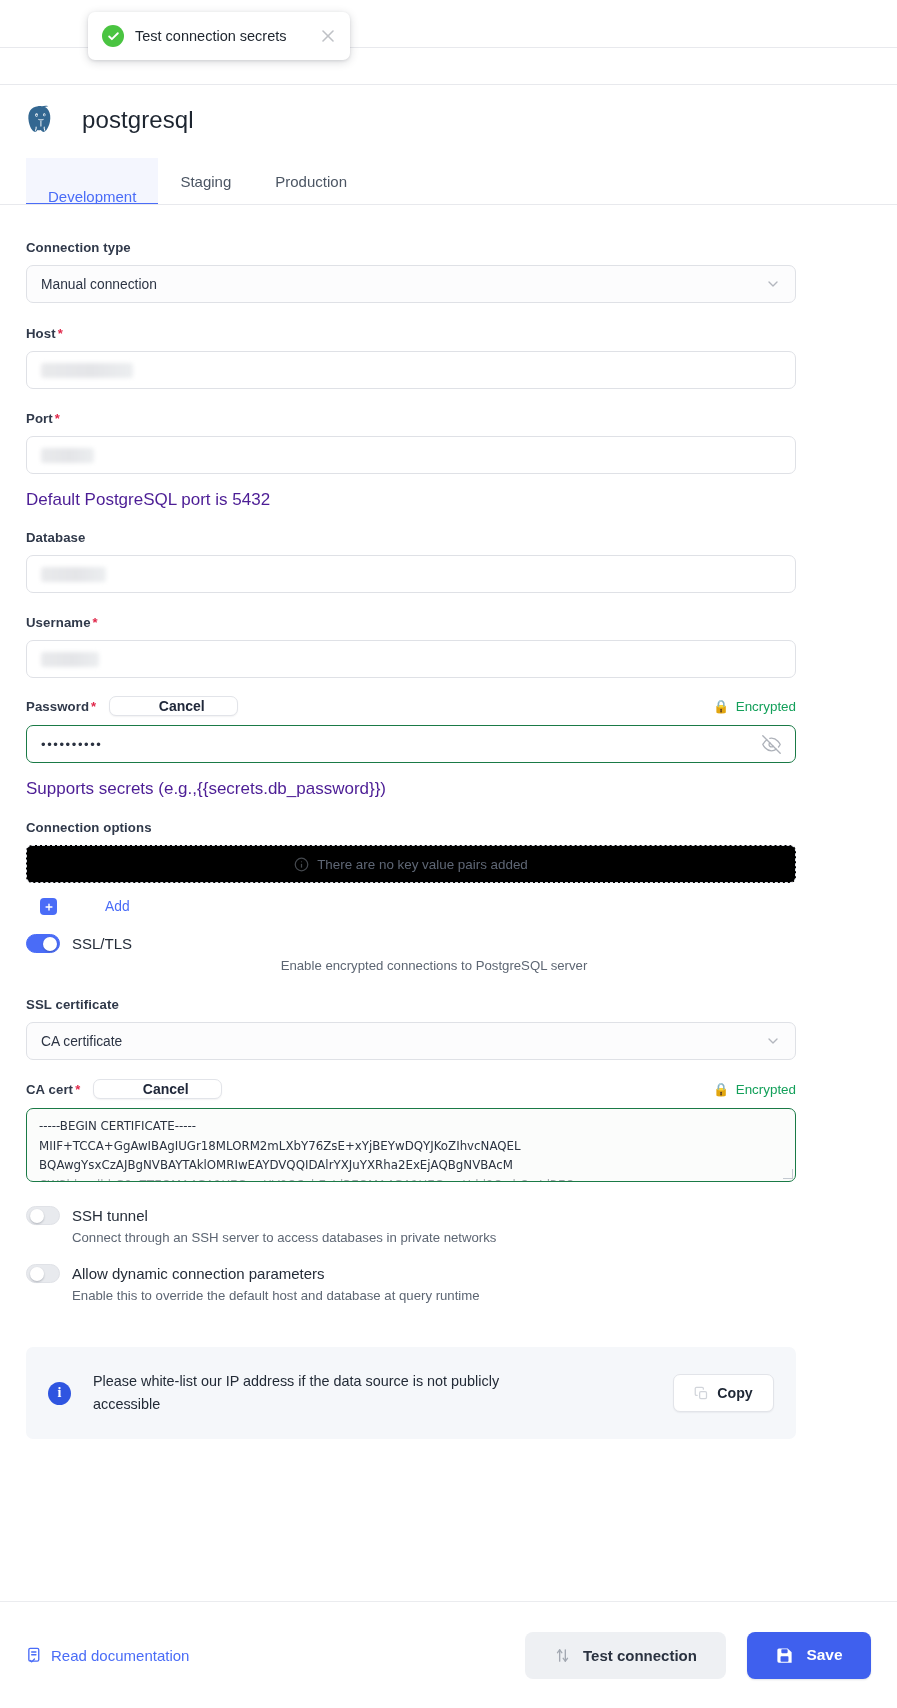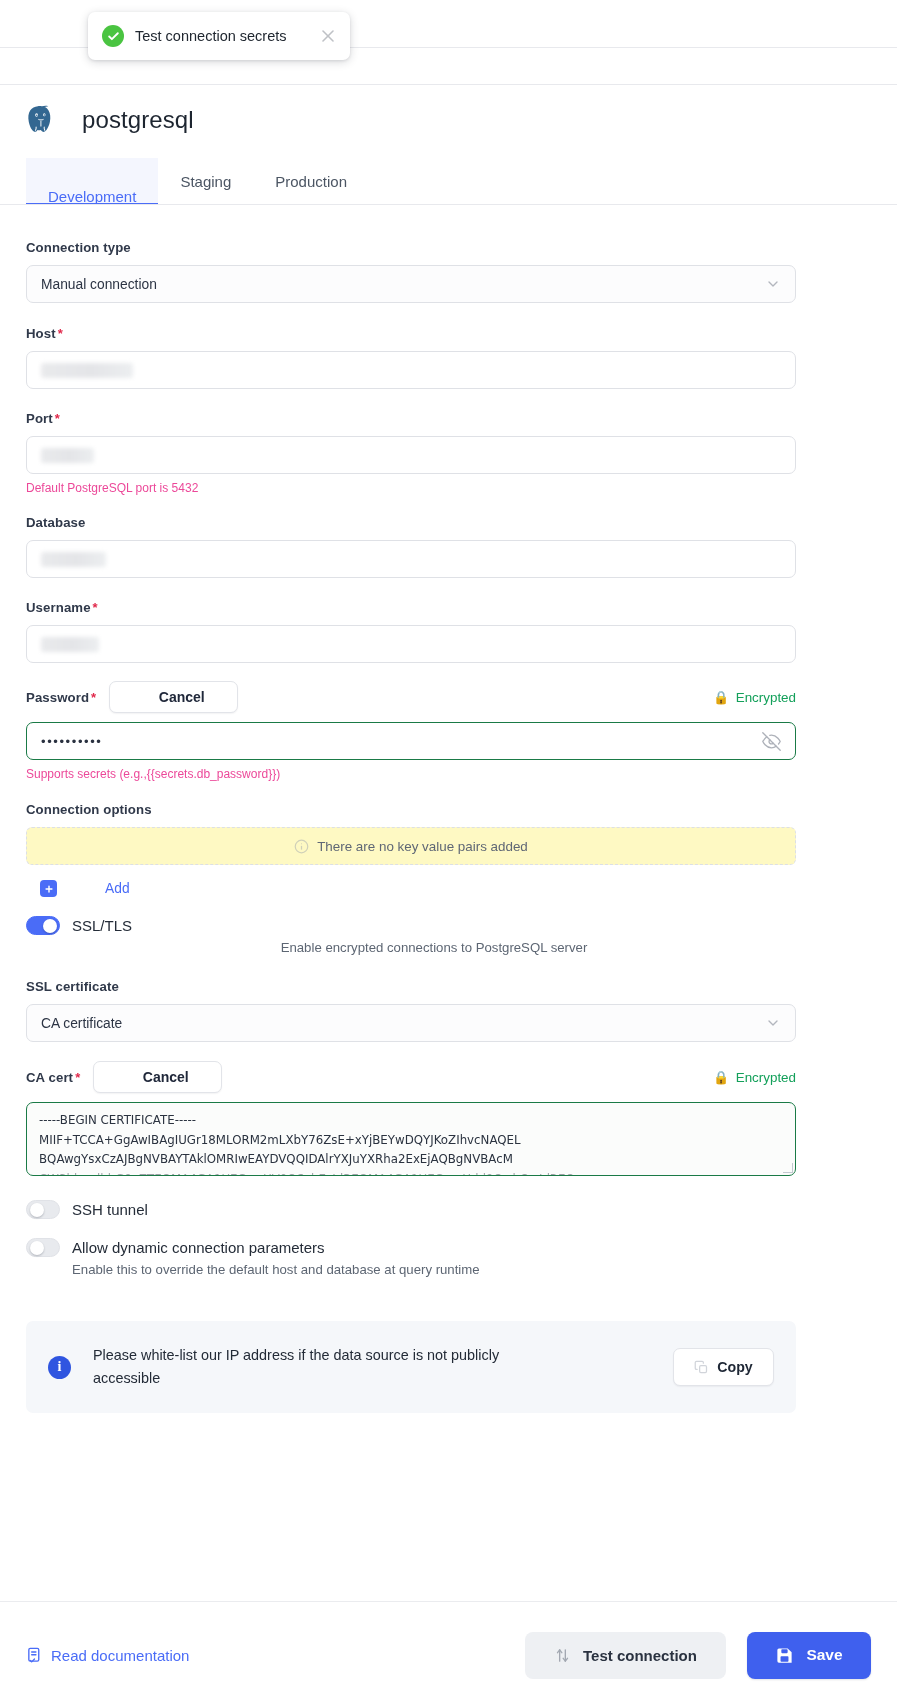--- a/index.html
+++ b/index.html
@@ -89,27 +89,27 @@
   }
   .select-box { background: #fcfcfd; justify-content: space-between; cursor: pointer; }
   .chev { width: 16px; height: 16px; flex: 0 0 auto; opacity: .5; }
   .chev svg { display: block; }
 
   .redact {
     display: inline-block; height: 15px; border-radius: 3px;
     background: linear-gradient(90deg,#e9eaec,#e4e5e8 55%,#eceef0);
     filter: blur(2.2px);
   }
-  .helper { font-size: 12px; color: #ec4899; margin-top: 7px; }
+  .helper { font-size: 17px; color: #4c1d95; margin-top: 16px; }
 
   
   .enc-row { display: flex; align-items: center; width: 770px; }
   .enc-left { display: flex; align-items: center; gap: 13px; }
   .cancel-btn {
-    width: 129px; height: 32px; border: 1px solid #e2e4e9; border-radius: 7px;
+    width: 129px; height: 20px; border: 1px solid #e2e4e9; border-radius: 7px;
     background: #fff; font-size: 14px; font-weight: 700; color: #20283a;
     display: flex; align-items: center; justify-content: center; cursor: pointer;
     box-shadow: 0 1px 1.5px rgba(16,24,40,.05);
     padding-left: 16px;
   }
   .enc-badge {
     margin-left: auto; display: flex; align-items: center; gap: 6px;
     font-size: 13.4px; color: #13a05a;
   }
   .lock-emoji { font-size: 13px; line-height: 1; }
@@ -119,21 +119,21 @@
     background: #fff; display: flex; align-items: center; padding: 0 14px;
     justify-content: space-between;
   }
   .pw-dots { font-size: 13px; letter-spacing: 1.6px; color: #2a3140; }
   .eye-off { width: 19px; height: 19px; opacity: .55; cursor: pointer; }
   .eye-off svg { display: block; }
 
   
   .kv-empty {
     width: 770px; height: 38px; border: 1px dashed #dcdfe5; border-radius: 6px;
-    background: #fef9c3; display: flex; align-items: center; justify-content: center;
+    background: #000000; display: flex; align-items: center; justify-content: center;
     gap: 8px; font-size: 13.4px; color: #5f6775;
   }
   .info-circle-sm { width: 15px; height: 15px; opacity: .45; }
   .info-circle-sm svg { display: block; }
 
   .add-row { display: flex; align-items: center; gap: 9px; cursor: pointer; }
   .add-sq {
     width: 17px; height: 17px; border-radius: 4px; background: #4a6cf7;
     display: flex; align-items: center; justify-content: center;
   }
@@ -416,20 +416,21 @@
       </div>
     </div>
 
     <div class="field" style="margin-top:24px;">
       <div class="toggle-row">
         <span class="toggle">
             <span class="knob"></span>
           </span>
         <span class="toggle-label">SSH tunnel</span>
       </div>
+      <div class="toggle-desc">Connect through an SSH server to access databases in private networks</div>
     </div>
 
     <div class="field" style="margin-top:19px;">
       <div class="toggle-row">
         <span class="toggle">
             <span class="knob"></span>
           </span>
         <span class="toggle-label">Allow dynamic connection parameters</span>
       </div>
       <div class="toggle-desc">Enable this to override the default host and database at query runtime</div>

